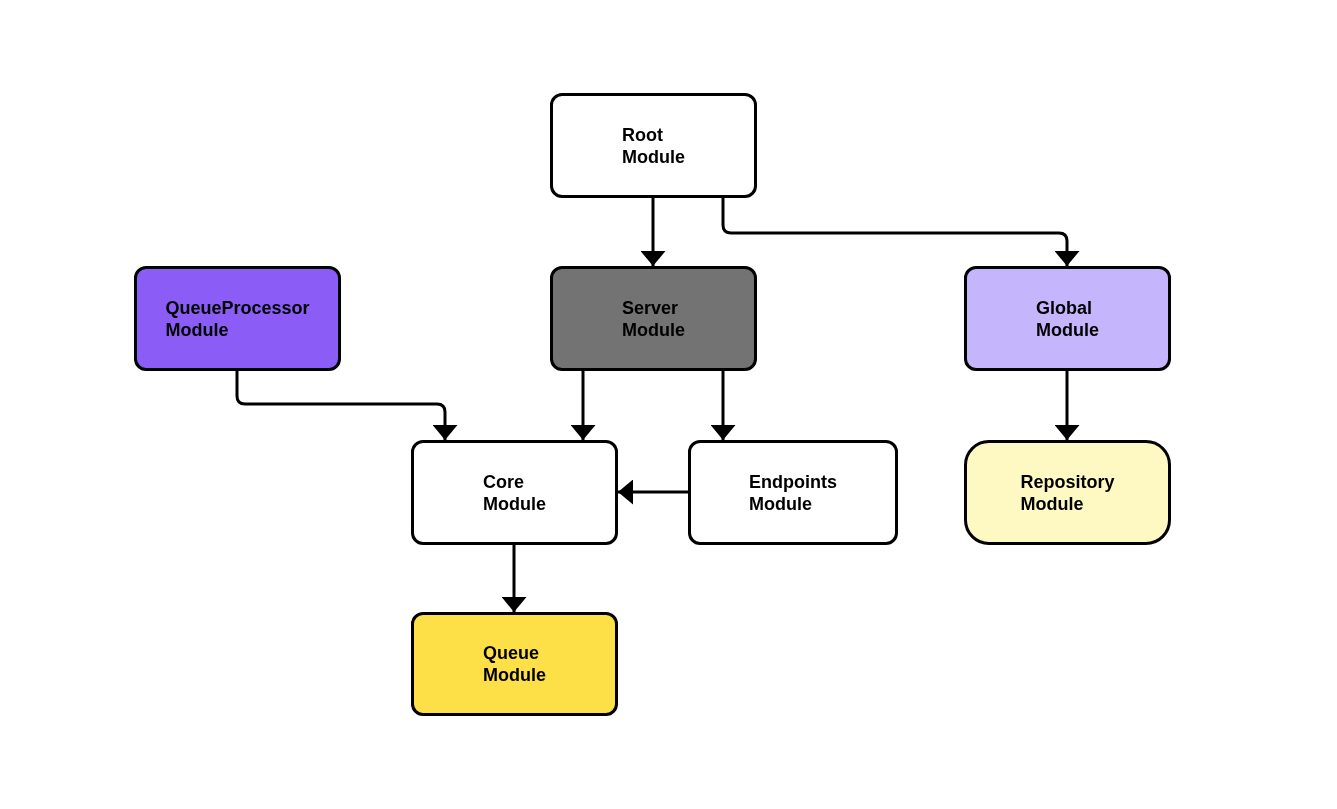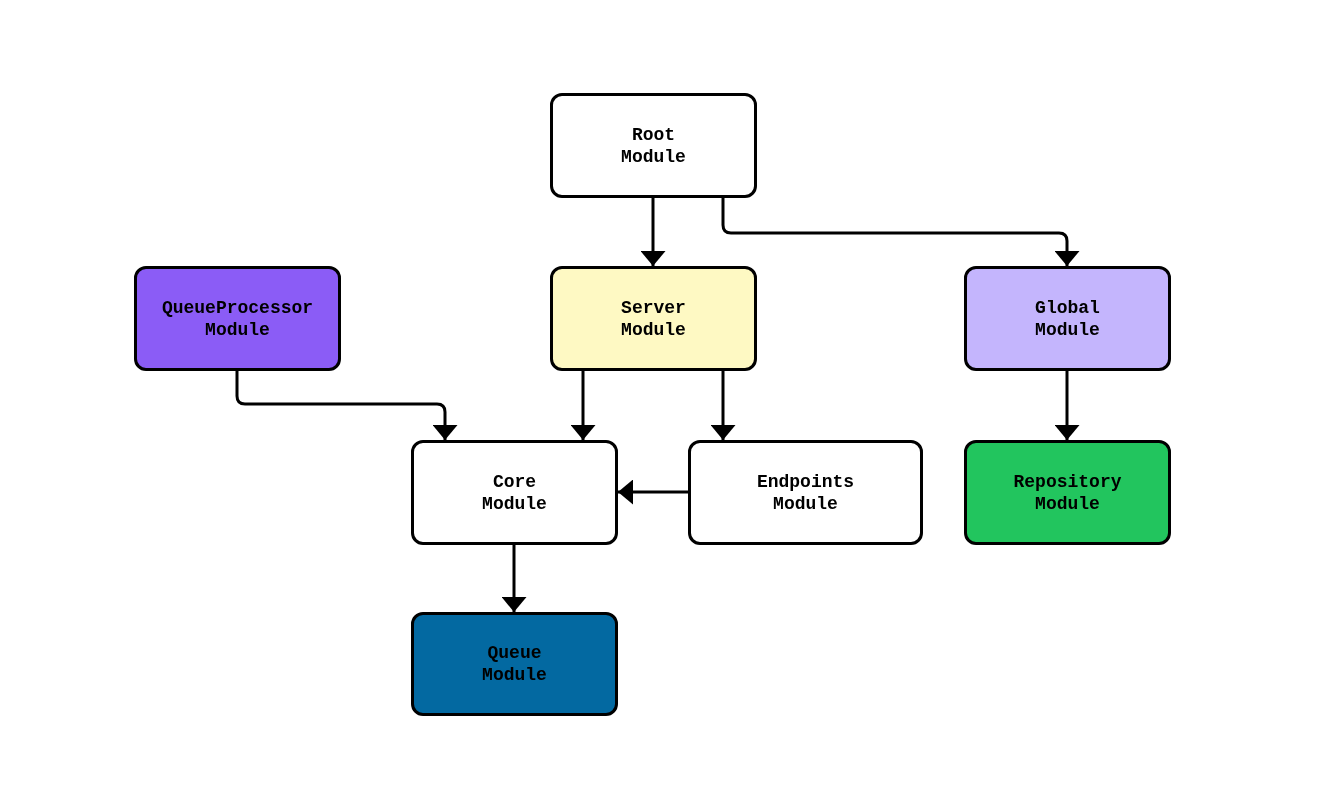--- a/index.html
+++ b/index.html
@@ -26,26 +26,26 @@
     position: absolute;
     box-sizing: border-box;
     border: 3px solid #000000;
     border-radius: 12px;
     background: #ffffff;
     display: flex;
     align-items: center;
     justify-content: center;
   }
   .node-label {
-    font-family: Liberation Mono, monospace;
+    font-family: Liberation Sans, sans-serif;
     font-size: 18px;
     line-height: 22px;
     font-weight: 700;
     color: #000000;
-    text-align: center;
+    text-align: left;
     white-space: pre-line;
   }
   .edge {
     fill: none;
     stroke: #000000;
     stroke-width: 3px;
   }
 </style>
 </head>
 <body>
@@ -70,38 +70,38 @@
   </svg>
   <div id="node-layer">
       <div class="node" style="left: 550px; top: 93px; width: 207px; height: 105px; background: rgb(255, 255, 255); border-color: rgb(0, 0, 0);">
         <span class="node-label">Root
 Module</span>
       </div>
       <div class="node" style="left: 134px; top: 266px; width: 207px; height: 105px; background: #8b5cf6; border-color: rgb(0, 0, 0);">
         <span class="node-label">QueueProcessor
 Module</span>
       </div>
-      <div class="node" style="left: 550px; top: 266px; width: 207px; height: 105px; background: #fef9c3; border-color: rgb(0, 0, 0);">
+      <div class="node" style="left: 550px; top: 266px; width: 207px; height: 105px; background: #737373; border-color: rgb(0, 0, 0);">
         <span class="node-label">Server
 Module</span>
       </div>
       <div class="node" style="left: 964px; top: 266px; width: 207px; height: 105px; background: #c4b5fd; border-color: rgb(0, 0, 0);">
         <span class="node-label">Global
 Module</span>
       </div>
       <div class="node" style="left: 411px; top: 440px; width: 207px; height: 105px; background: rgb(255, 255, 255); border-color: rgb(0, 0, 0);">
         <span class="node-label">Core
 Module</span>
       </div>
-      <div class="node" style="left: 688px; top: 440px; width: 235px; height: 105px; background: rgb(255, 255, 255); border-color: rgb(0, 0, 0);">
+      <div class="node" style="left: 688px; top: 440px; width: 210px; height: 105px; background: rgb(255, 255, 255); border-color: rgb(0, 0, 0);">
         <span class="node-label">Endpoints
 Module</span>
       </div>
-      <div class="node" style="left: 964px; top: 440px; width: 207px; height: 105px; background: #22c55e; border-color: rgb(0, 0, 0);">
+      <div class="node" style="left: 964px; top: 440px; width: 207px; height: 105px; background: #fef9c3; border-color: rgb(0, 0, 0); border-radius: 25px;">
         <span class="node-label">Repository
 Module</span>
       </div>
-      <div class="node" style="left: 411px; top: 612px; width: 207px; height: 104px; background: #0369a1; border-color: rgb(0, 0, 0);">
+      <div class="node" style="left: 411px; top: 612px; width: 207px; height: 104px; background: #fde047; border-color: rgb(0, 0, 0);">
         <span class="node-label">Queue
 Module</span>
       </div>
     </div>
 </div>
 
 </body></html>

